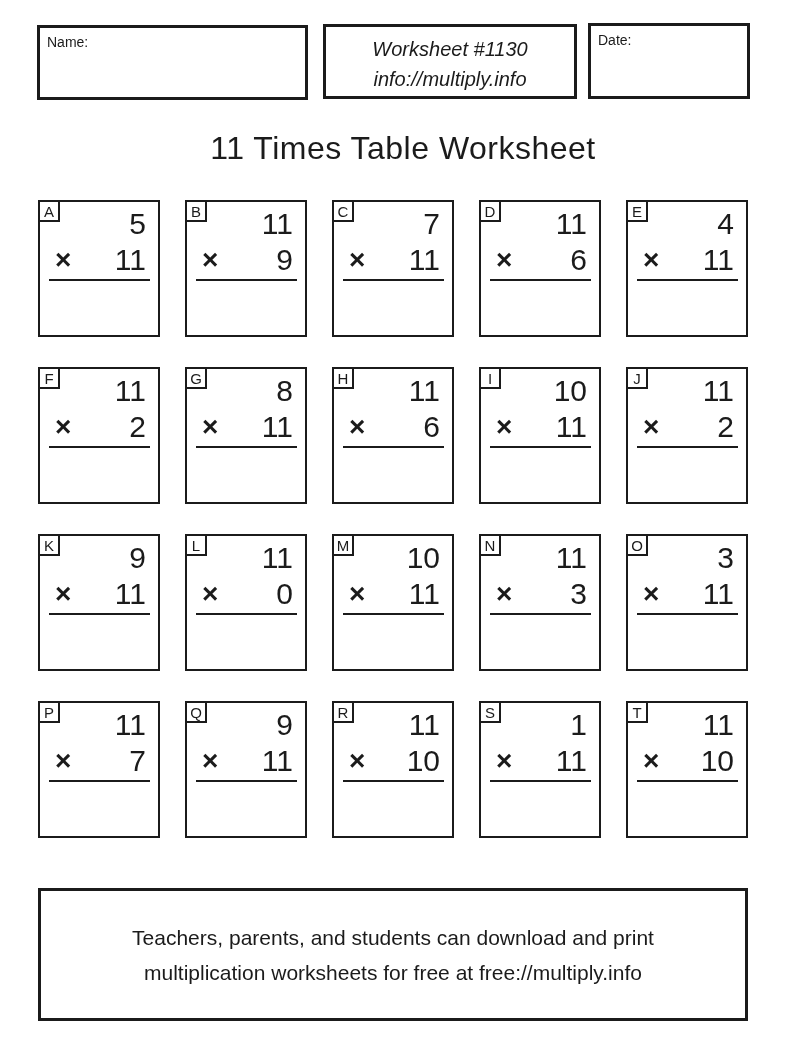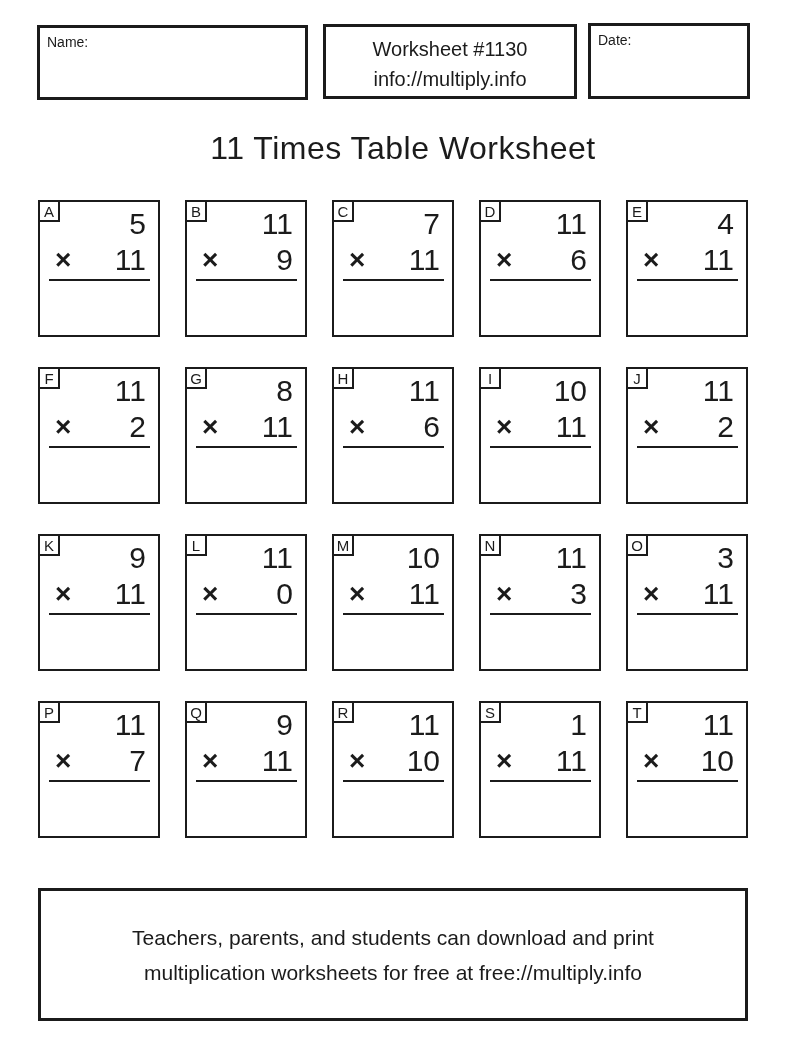--- a/index.html
+++ b/index.html
@@ -23,20 +23,21 @@
   .field-label {
     font-size: 14px;
     padding: 6px 0 0 7px;
   }
   .info-box {
     left: 323px; top: 24px; width: 254px; height: 75px;
     text-align: center;
     font-size: 20px;
     line-height: 30px;
     padding-top: 7px;
+    font-style: italic;
   }
   .title {
     position: absolute;
     left: 0; top: 128px;
     width: 100%;
     text-align: center;
     font-size: 32px;
     line-height: 40px;
     letter-spacing: 0.5px;
     padding-left: 10px;

